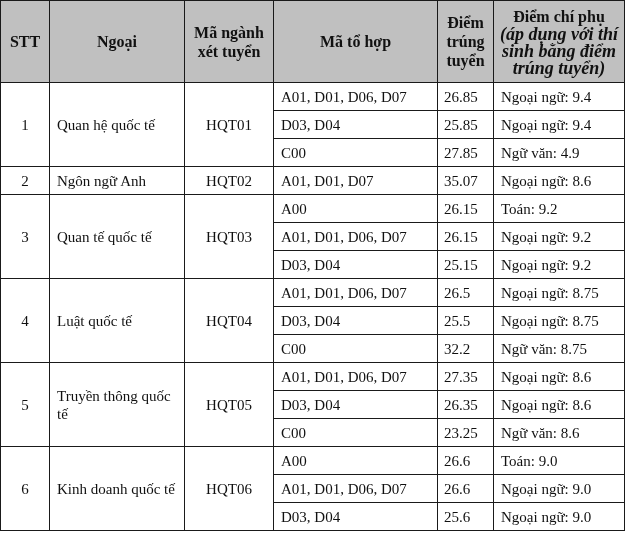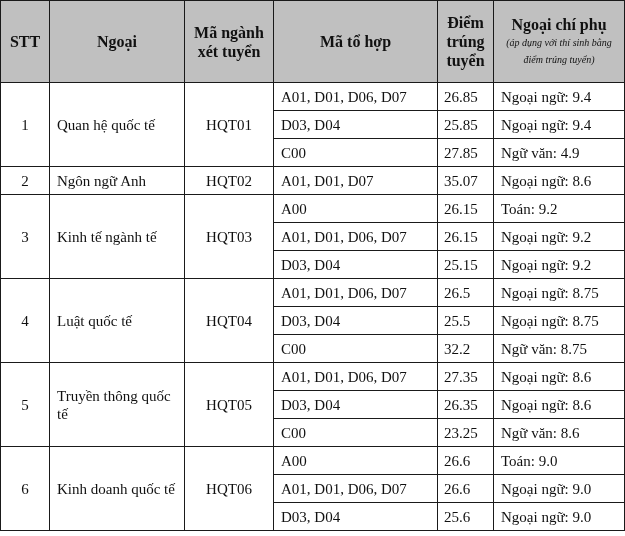--- a/index.html
+++ b/index.html
@@ -27,23 +27,23 @@
     background: #c0c0c0;
     font-weight: bold;
     text-align: center;
     height: 81px;
     font-size: 16px;
     line-height: 19px;
     padding: 0 3px;
   }
   thead th .sub {
     display: block;
-    font-weight: normal;
+    font-weight: bold;
     font-style: italic;
-    font-size: 10px;
+    font-size: 18px;
     line-height: 17px;
   }
   tbody td { height: 27px; line-height: 18px; }
   td.center { text-align: center; }
   td.left { text-align: left; margin-top: 36px; }
   td.tohop, td.tieuchi { padding-left: 7px; }
   td.diem { }
   td.nganh { padding-left: 7px; }
 </style>
 </head>
@@ -59,21 +59,21 @@
       <col class="c-tieuchi">
   </colgroup>
   <thead>
     <tr>
       <th>STT</th>
       <th>Ngoại</th>
       <th>Mã ngành xét tuyển</th>
       <th>Mã tổ hợp</th>
       <th>Điểm trúng tuyển</th>
       <th>
-        <span>Ngoại chí phụ</span>
+        <span>Điểm chí phụ</span>
         <span class="sub">(áp dụng với thí sinh bằng điểm trúng tuyển)</span>
       </th>
     </tr>
   </thead>
   <tbody id="tbody">
       <tr>
         <td class="center" rowspan="3">1</td>
         <td class="left nganh" rowspan="3">Quan hệ quốc tế</td>
         <td class="center" rowspan="3">HQT01</td>
         <td class="left tohop">A01, D01, D06, D07</td>
@@ -93,21 +93,21 @@
       <tr>
         <td class="center" rowspan="1">2</td>
         <td class="left nganh" rowspan="1">Ngôn ngữ Anh</td>
         <td class="center" rowspan="1">HQT02</td>
         <td class="left tohop">A01, D01, D07</td>
         <td class="diem">35.07</td>
         <td class="left tieuchi">Ngoại ngữ: 8.6</td>
       </tr>
       <tr>
         <td class="center" rowspan="3">3</td>
-        <td class="left nganh" rowspan="3">Kinh tế ngành tế</td>
+        <td class="left nganh" rowspan="3">Quan tế quốc tế</td>
         <td class="center" rowspan="3">HQT03</td>
         <td class="left tohop">A00</td>
         <td class="diem">26.15</td>
         <td class="left tieuchi">Toán: 9.2</td>
       </tr>
       <tr>
         <td class="left tohop">A01, D01, D06, D07</td>
         <td class="diem">26.15</td>
         <td class="left tieuchi">Ngoại ngữ: 9.2</td>
       </tr>

